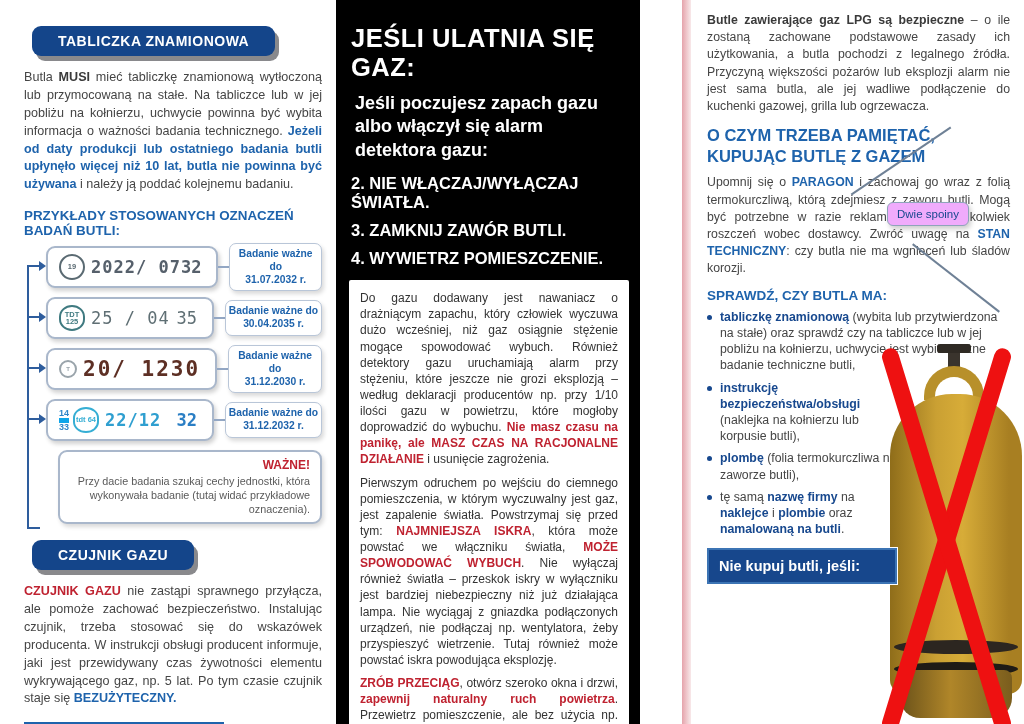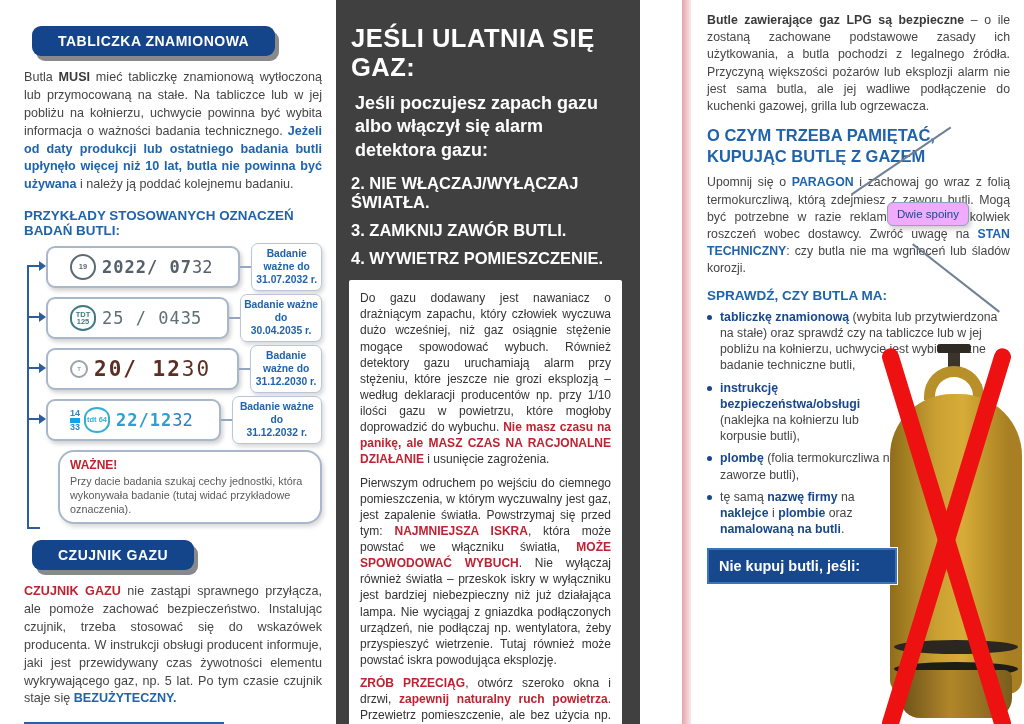--- a/index.html
+++ b/index.html
@@ -2,21 +2,21 @@
 <html><head>
 <meta charset="utf-8">
 <style>
   html,body{margin:0;padding:0;}
   body{width:1024px;height:724px;overflow:hidden;background:#fff;
        font-family:"Liberation Sans","DejaVu Sans",sans-serif;color:#404040;}
   .page{position:relative;width:1024px;height:724px;background:#fff;}
 
   
   .col-left{position:absolute;left:0;top:0;width:336px;height:724px;background:#fff;box-sizing:border-box;padding:26px 14px 10px 24px;}
-  .col-mid{position:absolute;left:336px;top:0;width:304px;height:724px;background:#404040;box-sizing:border-box;padding:16px 18px 0 13px;}
+  .col-mid{position:absolute;left:336px;top:0;width:304px;height:724px;background:#000000;box-sizing:border-box;padding:16px 11px 0 13px;}
   .fold-strip{position:absolute;left:682px;top:0;width:9px;height:724px;background:linear-gradient(90deg,#e5a3ab,#f8e9ea);}
   .col-right{position:absolute;left:691px;top:0;width:333px;height:724px;background:#fff;box-sizing:border-box;}
 
   .seg{white-space:pre-wrap;}
   .sg-n{}
   .sg-b{font-weight:bold;color:#3a3a3a;}
   .sg-bb{font-weight:bold;color:#1e63ac;}
   .sg-nb{font-weight:bold;color:#17488e;}
   .sg-rb{font-weight:bold;color:#bf2230;}
 
@@ -26,40 +26,40 @@
         margin-left:8px;}
   .left-p{font-size:12.6px;line-height:1.42;text-align:justify;margin:13px 0 0 0;color:#454545;}
   .examples-h{font-size:13.4px;font-weight:bold;color:#1e63ac;margin:14px 0 8px 0;}
 
   .stamps-wrap{position:relative;padding-left:22px;}
   .rail{position:absolute;left:3px;top:20px;width:2px;height:262px;background:#2e5d9d;}
   .rail-stub{position:absolute;left:3px;width:13px;height:2px;background:#2e5d9d;}
   .rail-tri{position:absolute;left:15px;width:0;height:0;border:5px solid transparent;border-left:7px solid #2e5d9d;margin-top:-4px;}
   .stamp-row{display:flex;align-items:center;margin-bottom:9px;height:42px;}
   .stamp-box{flex:0 0 168px;height:42px;background:#fff;border:2px solid #a9b7cb;border-radius:9px;
-             box-shadow:2px 3px 4px rgba(0,0,0,.18);display:flex;align-items:center;padding:0 22px;box-sizing:border-box;}
+             box-shadow:2px 3px 4px rgba(0,0,0,.18);display:flex;align-items:center;padding:0 11px;box-sizing:border-box;}
   .conn{width:11px;height:2px;background:#93a7c4;}
   .badge{flex:1;background:#fff;border:1.5px solid #b9c6d8;border-radius:7px;box-shadow:2px 3px 4px rgba(0,0,0,.15);
          text-align:center;font-size:10.3px;font-weight:bold;color:#1e63ac;line-height:1.25;padding:4px 2px;}
   .seal{border:2px solid #5a6a72;border-radius:50%;color:#5a6a72;font-size:7.5px;font-weight:bold;
         width:22px;height:22px;display:flex;align-items:center;justify-content:center;text-align:center;line-height:1;flex:0 0 auto;}
   .stamp-txt{font-family:"DejaVu Sans Mono",monospace;font-weight:bold;font-size:17px;color:#56606b;margin-left:6px;letter-spacing:1px;white-space:nowrap;}
-  .stamp-num{margin-left:auto;margin-right:4px;font-family:"DejaVu Sans Mono",monospace;font-weight:normal;font-size:17px;color:#56606b;}
+  .stamp-num{margin-left:auto;margin-right:4px;font-family:"DejaVu Sans Mono",monospace;font-weight:bold;font-size:17px;color:#56606b;}
   .s2 .seal{border-color:#3f7a80;color:#3f7a80;border-radius:50%/45%;}
   .s2 .stamp-txt,.s2 .stamp-num{font-weight:normal;color:#5f6f74;}
   .s3 .seal{width:14px;height:14px;border-color:#9aa4ab;color:#9aa4ab;font-size:6px;}
   .s3 .stamp-txt,.s3 .stamp-num{color:#5d2f24;font-size:21px;letter-spacing:2px;}
   .s4 .seal{border-color:#35aed4;color:#35aed4;border-radius:50%/42%;}
   .s4 .stamp-txt,.s4 .stamp-num{color:#2f9fd0;}
   .s4 .stamp-num{color:#2a7ec4;}
   .frac{display:inline-flex;flex-direction:column;align-items:center;font-size:9px;font-weight:bold;color:#2f86c9;line-height:1;margin-right:4px;}
   .frac span + span{border-top:5px solid #0ea5e9;}
 
-  .wazne{border:2px solid #a9b7cb;border-radius:16px;background:#fff;box-shadow:2px 3px 4px rgba(0,0,0,.15);
-         text-align:left;padding:6px 10px;margin:2px 0 0 12px;}
+  .wazne{border:2px solid #a9b7cb;border-radius:9px;background:#fff;box-shadow:2px 3px 4px rgba(0,0,0,.15);
+         text-align:right;padding:6px 10px;margin:2px 0 0 12px;}
   .wazne-t{color:#bf2230;font-weight:bold;font-size:12px;}
   .wazne-x{font-size:10.8px;color:#5a5a5a;line-height:1.3;margin-top:2px;}
 
   .pill2{margin-top:16px;}
   .divider{width:200px;border-top:2px solid #1e63ac;margin:14px 0 10px 0;}
 
   
   .mid-title{color:#fff;font-weight:bold;font-size:25.5px;letter-spacing:.5px;margin:8px 2px 10px 2px;}
   .mid-sub{color:#fff;font-weight:bold;font-size:18px;line-height:1.3;margin:0 2px 12px 6px;}
   .step{color:#fff;font-weight:bold;font-size:16.5px;margin:9px 2px;}

